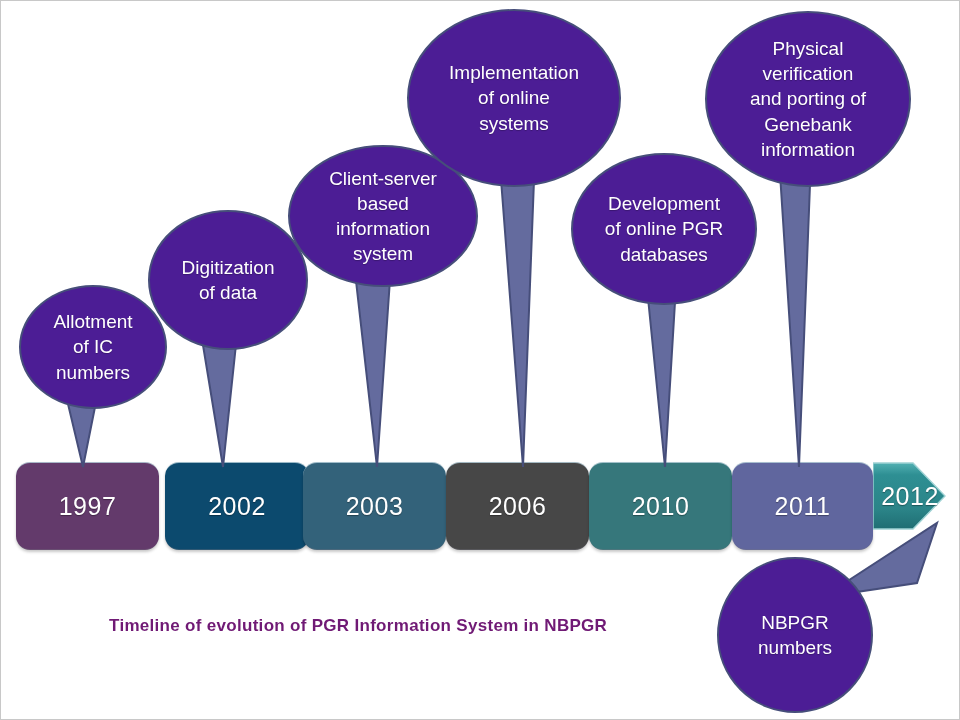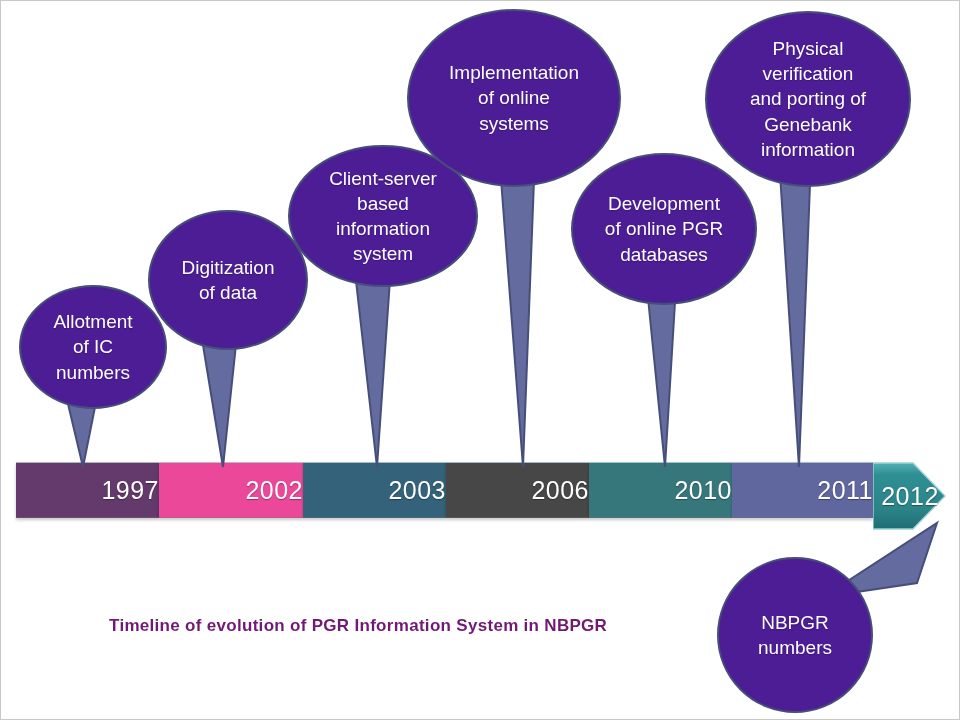--- a/index.html
+++ b/index.html
@@ -22,25 +22,26 @@
   #timeline {
     position: absolute;
     left: 15px;
     top: 461px;
     width: 930px;
     height: 68px;
   }
   .seg {
     position: absolute;
     top: 0;
-    height: 56px;
+    height: 88px;
     box-sizing: border-box;
     display: flex;
     align-items: center;
-    justify-content: flex-end;
+    justify-content: center;
+    border-radius: 14px;
   }
   .seg-label {
     color: #ffffff;
     font-size: 25px;
     letter-spacing: 0.5px;
     text-shadow: 0 1px 1px rgba(0,0,0,0.35);
     line-height: 1;
   }
   .seg.rect {
     border-top: 1px solid rgba(180,205,215,0.85);
@@ -195,21 +196,21 @@
     <span class="bubble-text">NBPGR
 numbers</span>
   </div>
 
   <div id="timeline">
 
     <div class="seg rect" style="left:0px; width:143px; background:#633A6B;">
       <span class="seg-label">1997</span>
     </div>
 
-    <div class="seg rect" style="left:143px; width:144px; background:#ec4899;">
+    <div class="seg rect" style="left:149px; width:144px; background:#0c4a6e;">
       <span class="seg-label">2002</span>
     </div>
 
     <div class="seg rect" style="left:287px; width:143px; background:#33627A;">
       <span class="seg-label">2003</span>
     </div>
 
     <div class="seg rect" style="left:430px; width:143px; background:#474747;">
       <span class="seg-label">2006</span>
     </div>

